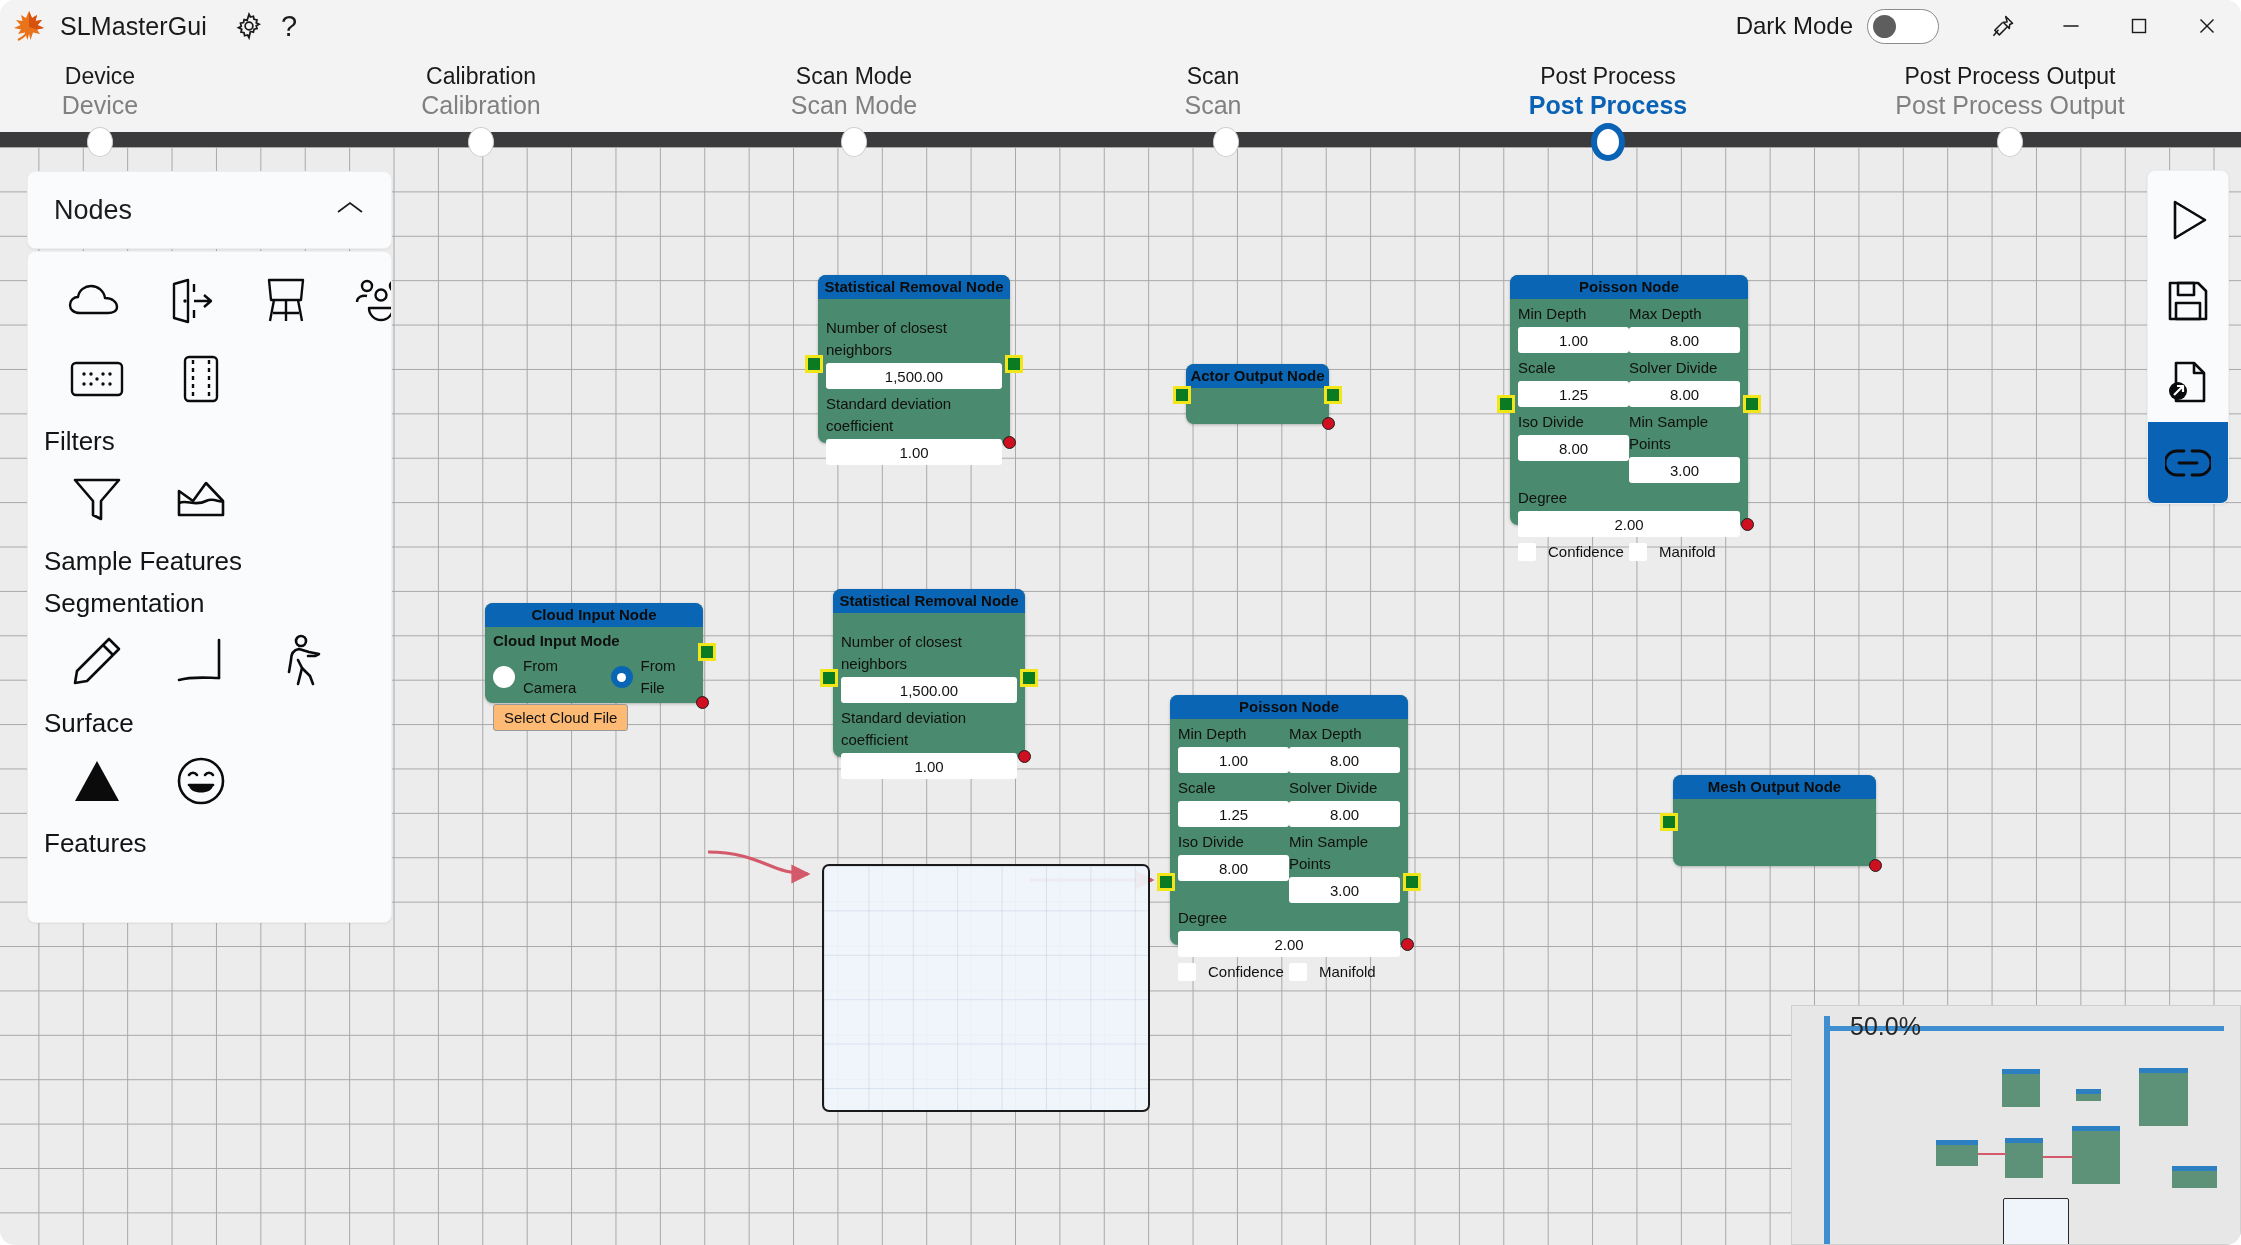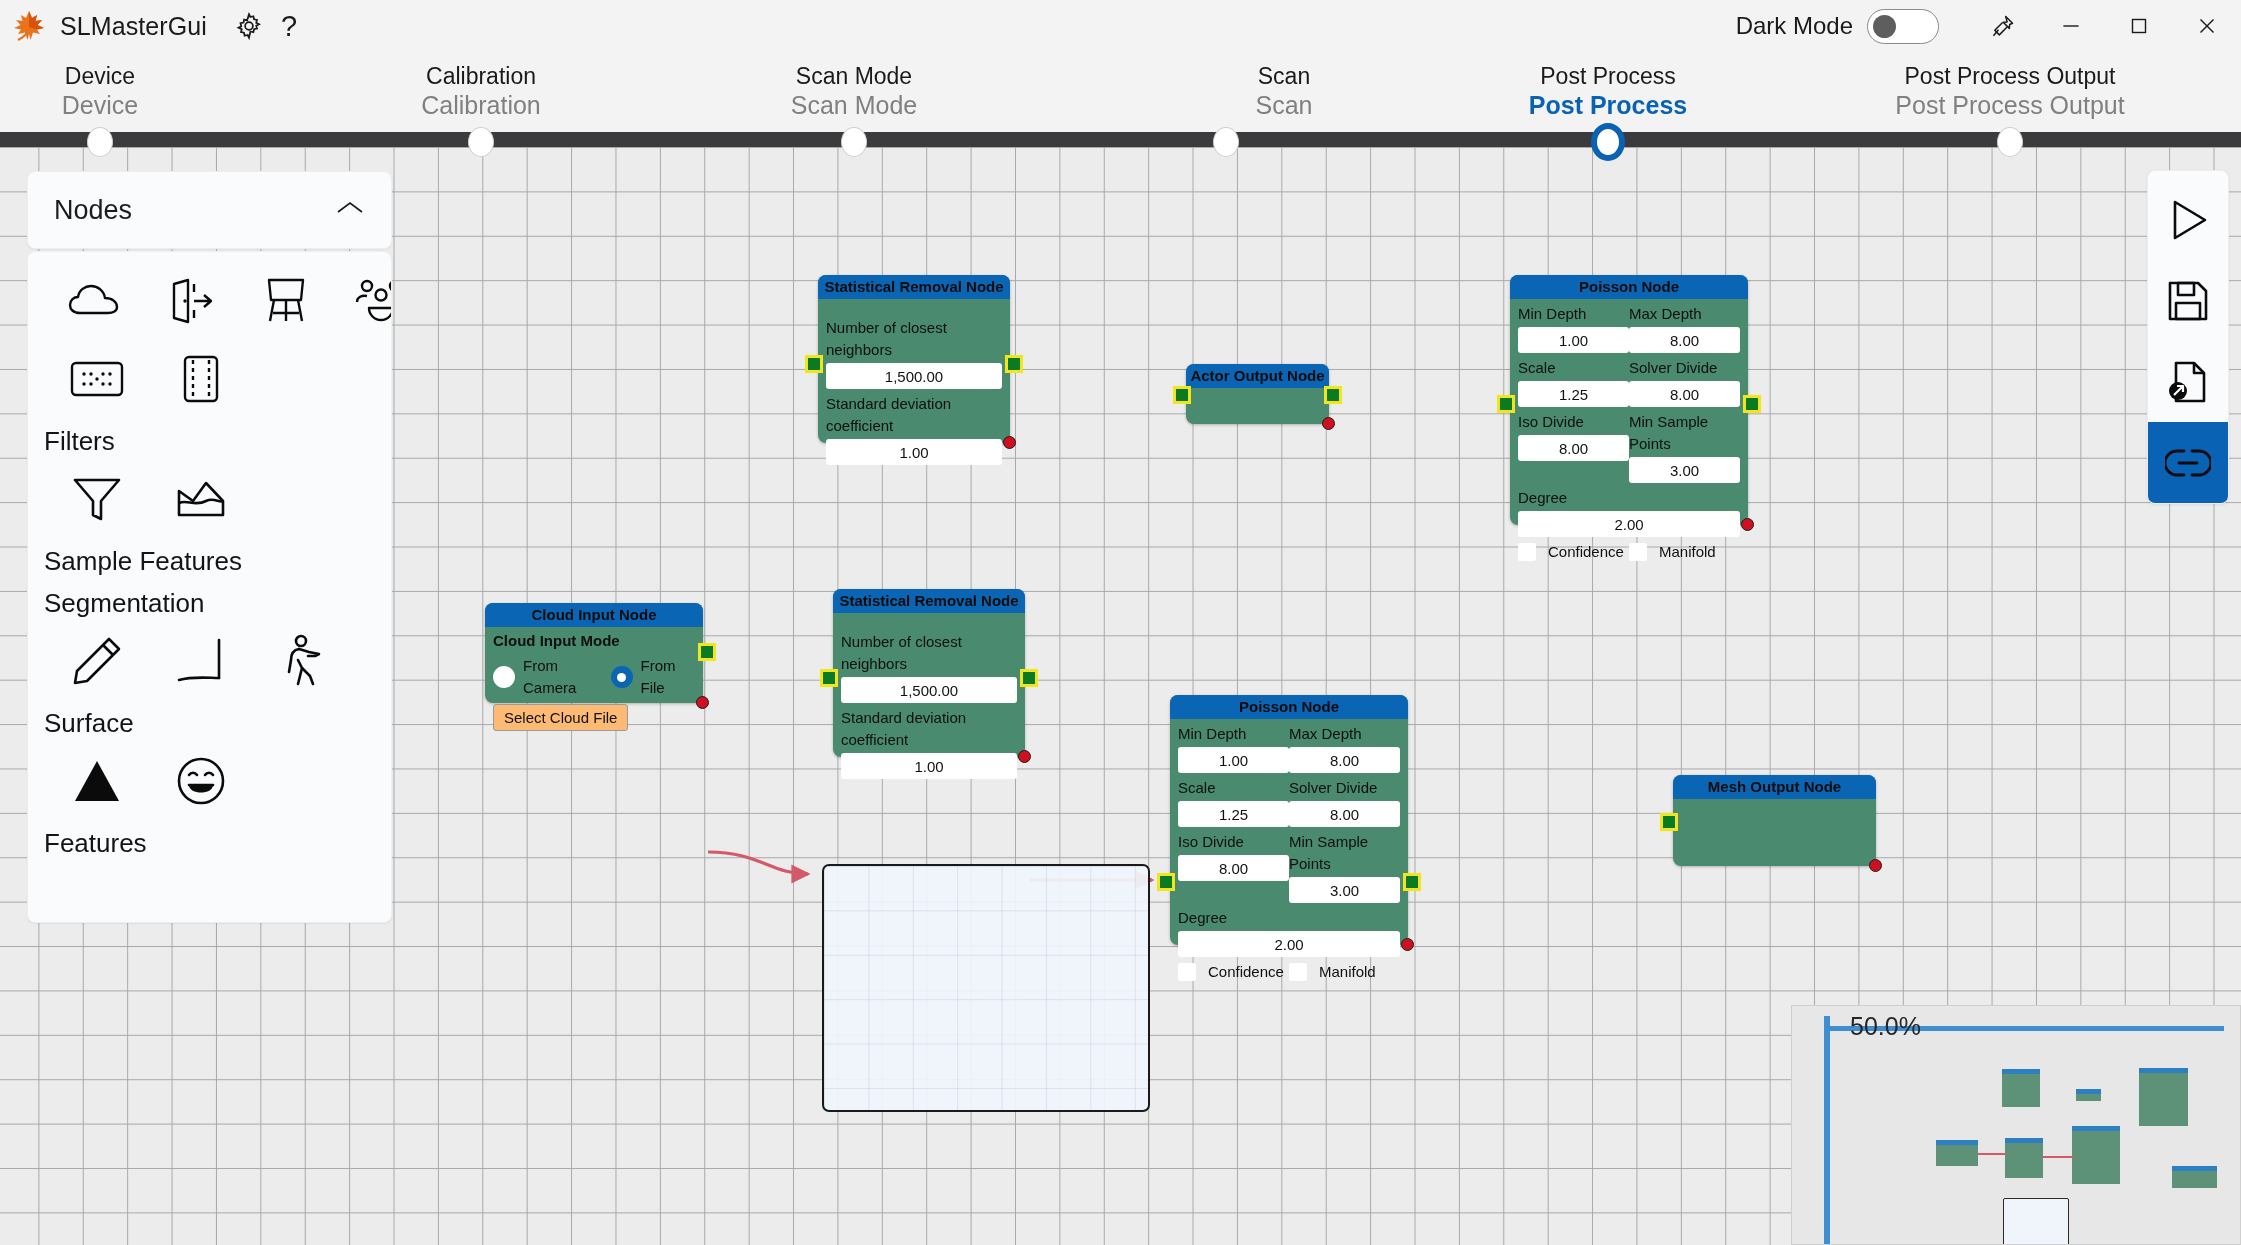--- a/index.html
+++ b/index.html
@@ -7,20 +7,21 @@
     width: 2241px; height: 1245px;
     font-family: "Liberation Sans", sans-serif;
     background: #ffffff;
     overflow: hidden;
   }
   #app {
     position: relative;
     width: 2241px; height: 1245px;
     background: #f3f3f3;
     overflow: hidden;
+    border-radius: 15px;
   }
 
   
   .titlebar {
     position: absolute; left: 0; top: 0; width: 2241px; height: 52px;
     background: #f3f3f3;
     display: flex; align-items: center;
   }
   .tb-left { display: flex; align-items: center; gap: 0; padding-left: 10px; }
   .leaf-icon { width: 38px; height: 38px; display:block; }
@@ -279,21 +280,21 @@
       <div class="t2">Device</div>
     </div>
     <div class="step" style="left:481px">
       <div class="t1">Calibration</div>
       <div class="t2">Calibration</div>
     </div>
     <div class="step" style="left:854px">
       <div class="t1">Scan Mode</div>
       <div class="t2">Scan Mode</div>
     </div>
-    <div class="step" style="left:1284px">
+    <div class="step" style="left:1213px">
       <div class="t1">Scan</div>
       <div class="t2">Scan</div>
     </div>
     <div class="step active" style="left:1608px">
       <div class="t1">Post Process</div>
       <div class="t2">Post Process</div>
     </div>
     <div class="step" style="left:2010px">
       <div class="t1">Post Process Output</div>
       <div class="t2">Post Process Output</div>

